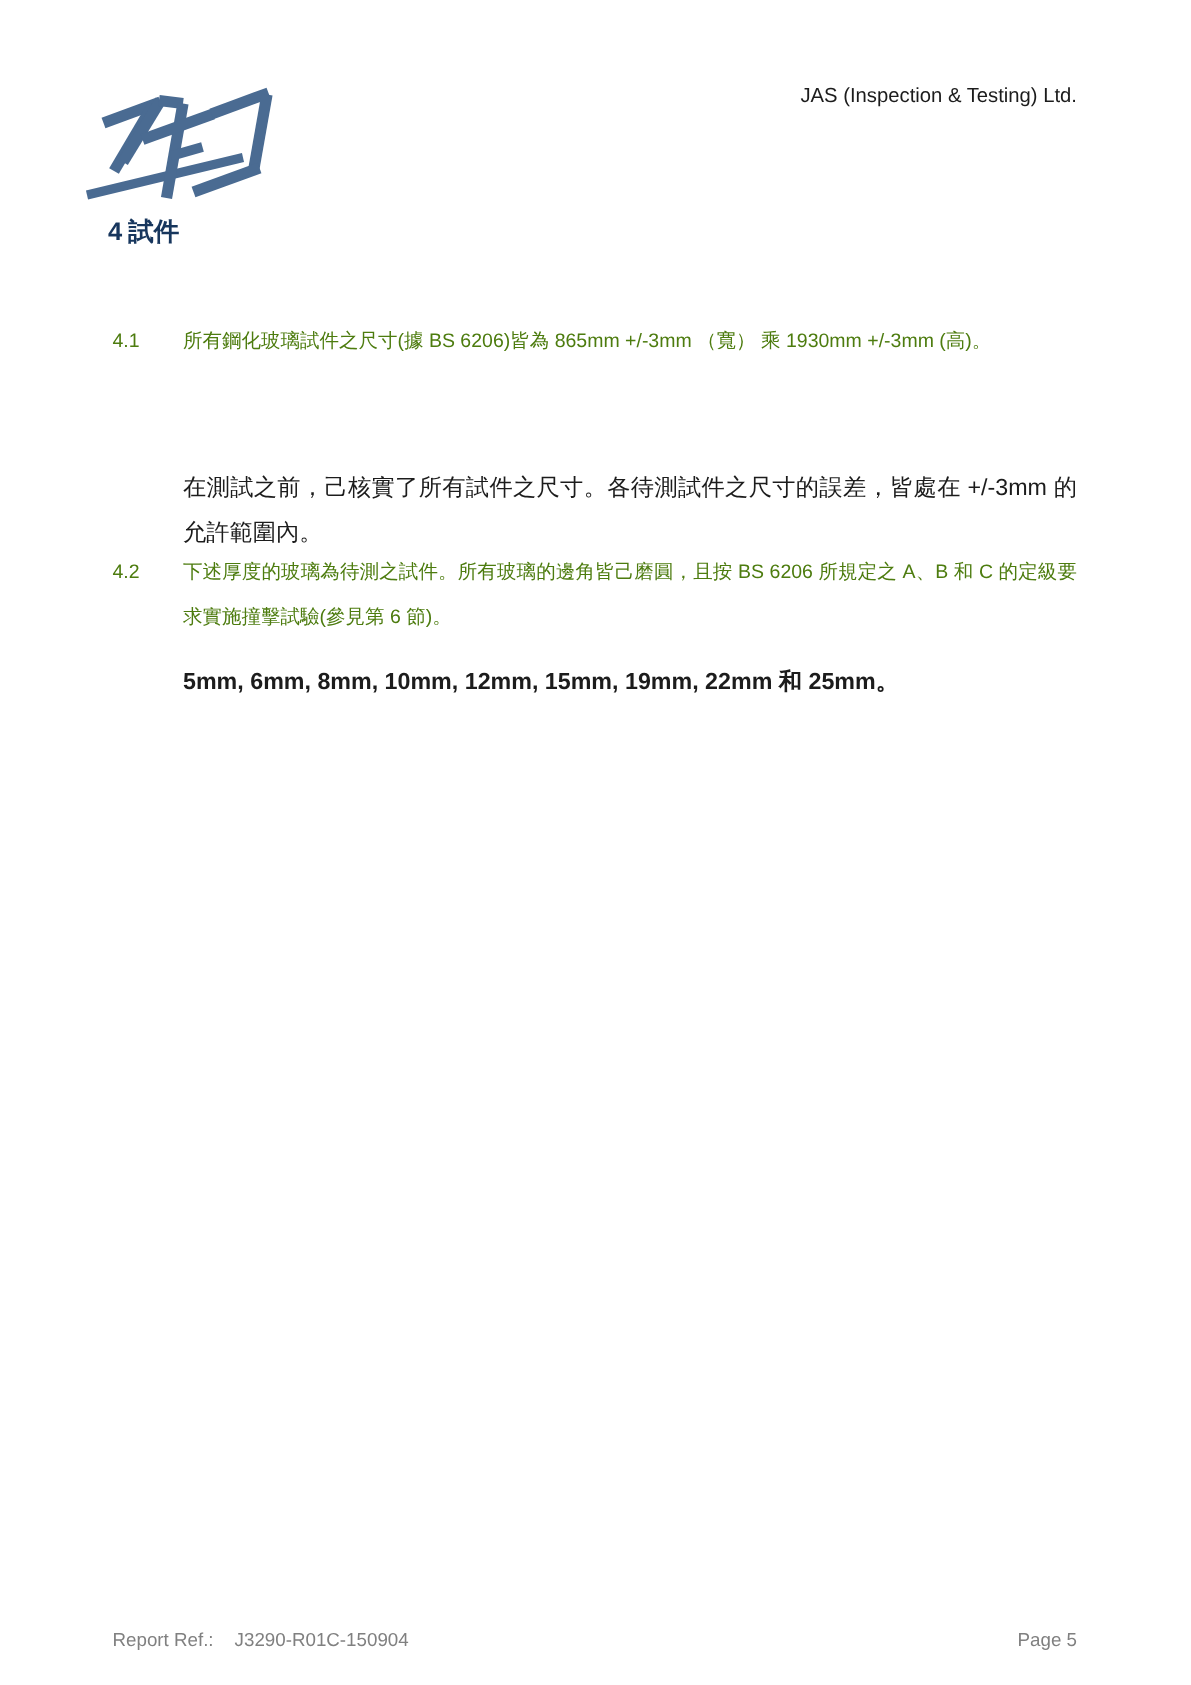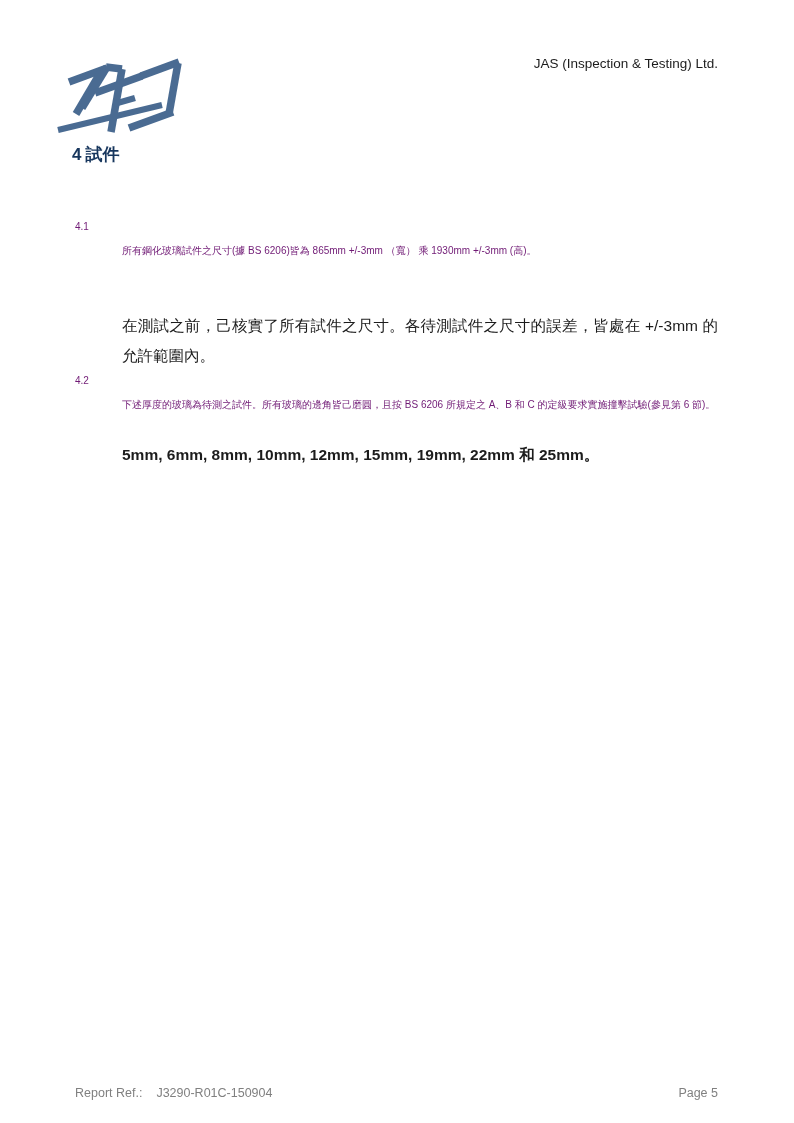--- a/index.html
+++ b/index.html
@@ -37,33 +37,32 @@
     font-size: 17px;
     font-weight: bold;
     color: #17365d;
     line-height: 26px;
   }
   .heading .title { margin-left: 4px; }
   .clause {
     position: absolute;
     left: 75px;
     width: 643px;
-    font-size: 10px;
+    font-size: 13px;
     line-height: 30px;
-    color: #701a75;
+    color: #4d7c0f;
   }
   .clause .num {
     position: absolute;
     left: 0;
     top: 0;
   }
   .clause .body {
     margin-left: 47px;
     text-align: justify;
-    margin-top: 24px;
   }
   .sub {
     position: absolute;
     left: 122px;
     width: 596px;
     font-size: 15.5px;
     line-height: 30px;
     color: #1c1c1c;
     text-align: justify;
   }

